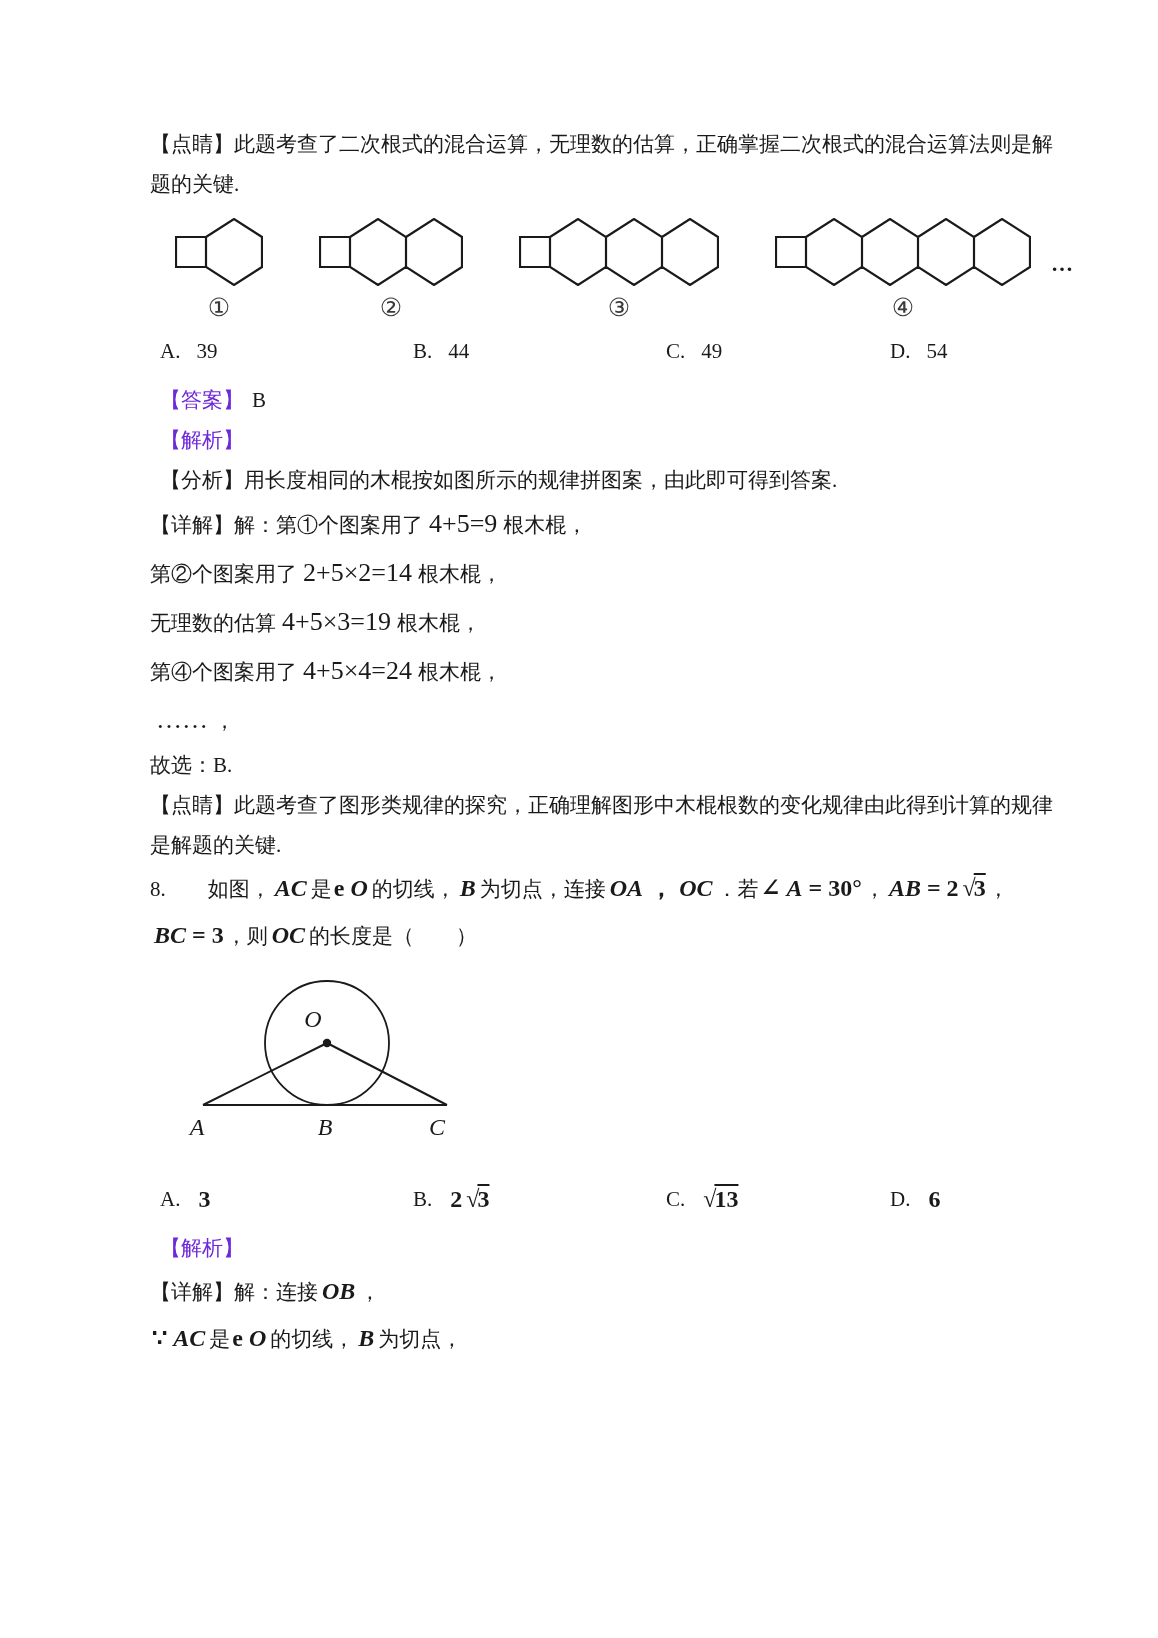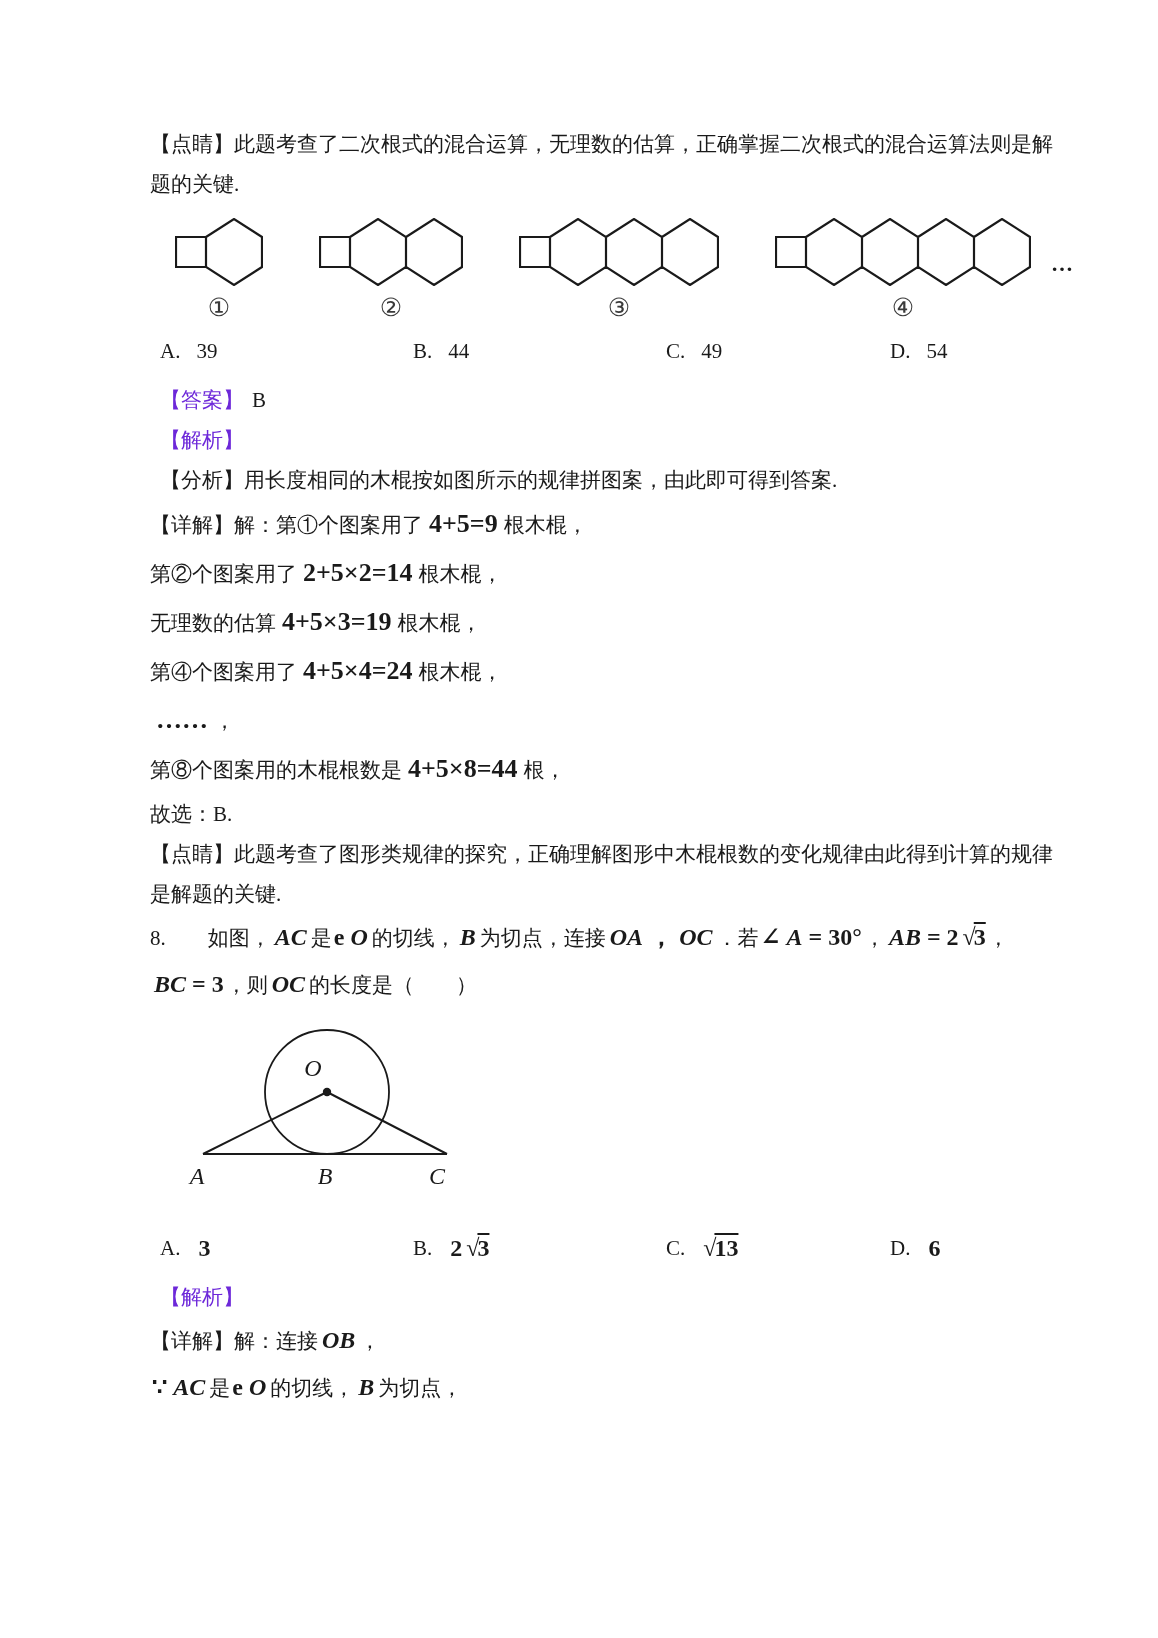--- a/index.html
+++ b/index.html
@@ -17,21 +17,21 @@
   }
   p{margin:0;}
   .lblline{margin-left:10px;}
   .blue{color:#6d28d9;}
   .ans-val{margin-left:8px;}
 
   
   .run-t{}
   .run-mi{font-weight:bold;font-style:italic;font-size:24px;margin:0 4px;font-family:"Liberation Serif","DejaVu Serif",serif;text-align:right;}
   .run-mn{font-weight:bold;font-size:24px;margin:0 2px;font-family:"Liberation Serif","DejaVu Serif",serif;}
-  .run-bm{font-weight:bold;font-size:26px;margin:0 6px;font-family:"Liberation Serif","DejaVu Serif",serif;text-align:right;}
+  .run-bm{font-weight:normal;font-size:26px;margin:0 6px;font-family:"Liberation Serif","DejaVu Serif",serif;text-align:right;}
   .run-opt{}
   .run-sqrt{font-weight:bold;font-size:24px;margin:0 2px;white-space:nowrap;}
   .run-sqrt .radical{letter-spacing:-2px;}
   .run-sqrt .radicand{text-decoration:overline;}
 
   .fline{line-height:48px;}
   .q8q{line-height:46px;}
 
   
   .figrow{display:flex;align-items:flex-start;margin:14px 0 6px 25px;}
@@ -115,21 +115,20 @@
   </p>
 
   <p class="lblline">【分析】用长度相同的木棍按如图所示的规律拼图案，由此即可得到答案.</p>
 
   <div>
       <p class="fline"><span class="run-t">【详解】解：第①个图案用了</span><span class="run-bm">4+5=9</span><span class="run-t">根木棍，</span></p>
       <p class="fline"><span class="run-t">第②个图案用了</span><span class="run-bm">2+5×2=14</span><span class="run-t">根木棍，</span></p>
       <p class="fline"><span class="run-t">无理数的估算</span><span class="run-bm">4+5×3=19</span><span class="run-t">根木棍，</span></p>
       <p class="fline"><span class="run-t">第④个图案用了</span><span class="run-bm">4+5×4=24</span><span class="run-t">根木棍，</span></p>
       <p class="fline"><span class="run-bm">……</span><span class="run-t">，</span></p>
-      <p class="fline"><span class="run-t">第⑧个图案用的木棍根数是</span><span class="run-bm">4+5×8=44</span><span class="run-t">根，</span></p>
     </div>
 
   <p>故选：B.</p>
 
   <p>【点睛】此题考查了图形类规律的探究，正确理解图形中木棍根数的变化规律由此得到计算的规律是解题的关键.</p>
 
   <p class="q8q"><span class="run-t">8.　　如图，</span><span class="run-mi">AC</span><span class="run-t">是</span><span class="run-mn">e</span><span class="run-mi">O</span><span class="run-t">的切线，</span><span class="run-mi">B</span><span class="run-t">为切点，连接</span><span class="run-mi">OA</span><span class="run-mn">，</span><span class="run-mi">OC</span><span class="run-t">．若</span><span class="run-mn">∠</span><span class="run-mi">A</span><span class="run-mn">= 30°</span><span class="run-t">，</span><span class="run-mi">AB</span><span class="run-mn">= 2</span><span class="run-sqrt"><span class="radical">√</span><span class="radicand">3</span></span><span class="run-t">，</span><span class="run-mi">BC</span><span class="run-mn">= 3</span><span class="run-t">，则</span><span class="run-mi">OC</span><span class="run-t">的长度是（　　）</span></p>
 
   <div class="circlefig">
     <svg width="300" height="190" viewBox="0 0 300 190">

